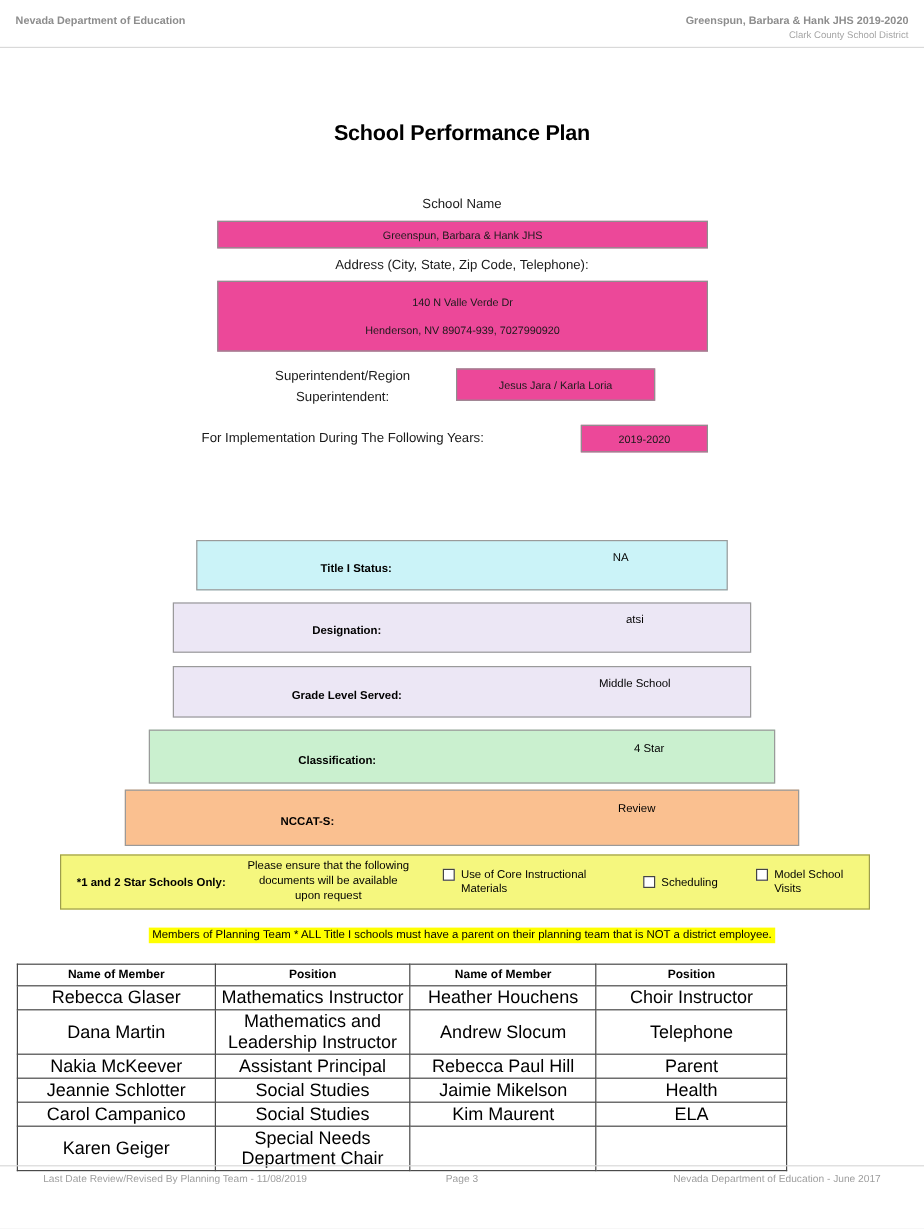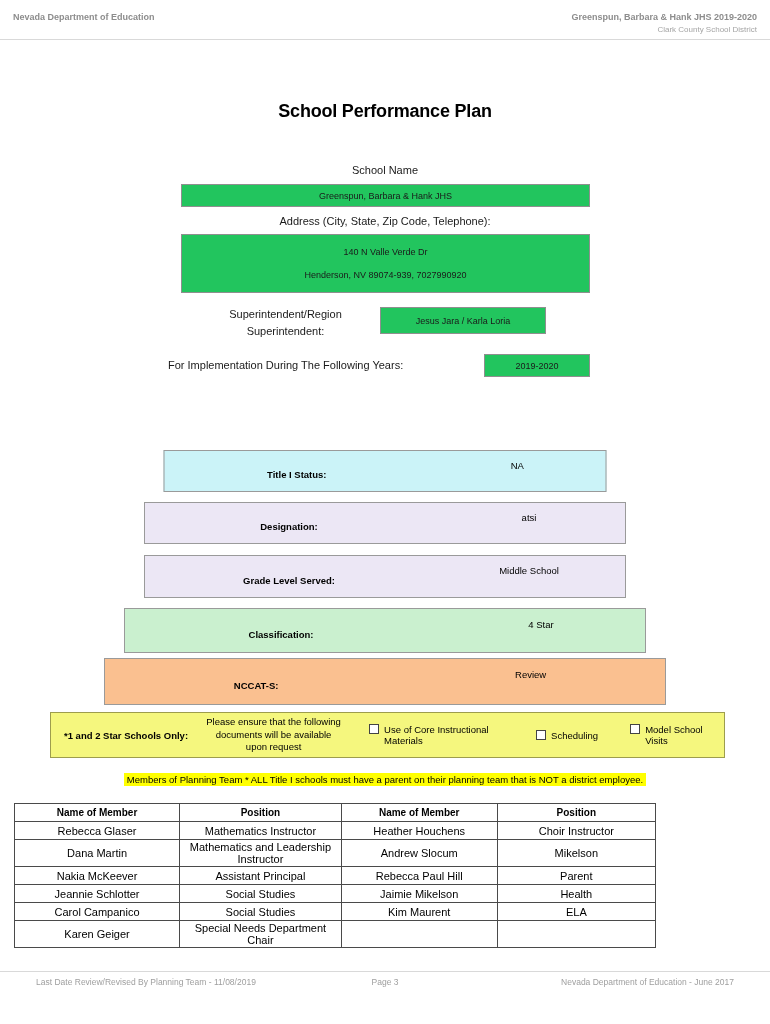--- a/index.html
+++ b/index.html
@@ -21,21 +21,21 @@
   .rule-bottom { top:971px; }
   .ftr { position:absolute; top:977px; left:36px; right:36px;
          font-size:8.5px; color:#9e9e9e; display:flex; justify-content:space-between; }
   .ftr-center { position:absolute; left:0; right:0; text-align:center; }
   
   .title { position:absolute; top:101px; left:0; right:0; text-align:center;
            font-size:18px; font-weight:bold; letter-spacing:-0.2px; }
   
   .lbl { position:absolute; font-size:11px; color:#1a1a1a; }
   .lbl-center { left:0; right:0; text-align:center; }
-  .fbox { position:absolute; border:1px solid #8f8f8f; background:#22c55e;
+  .fbox { position:absolute; border:1px solid #8f8f8f; background:#ec4899;
           display:flex; align-items:center; justify-content:center;
           font-size:9px; color:#1a1a1a; }
   .fbox-school { top:184px; left:181px; width:409px; height:23px; }
   .fbox-address { top:234px; left:181px; width:409px; height:59px;
                   flex-direction:column; justify-content:space-evenly; }
   .lbl-school { top:164px; }
   .lbl-address { top:215px; }
   .lbl-supt { top:306px; left:198px; width:175px; text-align:center; line-height:1.55; }
   .fbox-supt { top:307px; left:380px; width:166px; height:27px; }
   .lbl-impl { top:359px; left:168px; }
@@ -62,21 +62,21 @@
   .chk-3 { margin-left:32px; }
   .cbox { width:10px; height:10px; border:1px solid #444; background:#fff;
           display:inline-block; margin-right:5px; flex:none; }
   
   .plan-note-wrap { position:absolute; top:769px; left:0; right:0; text-align:center; }
   .plan-note { background:#ffff00; font-size:9.5px; padding:1px 3px; }
   
   table.members { position:absolute; top:803px; left:14px; width:642px;
                   border-collapse:collapse; }
   table.members th, table.members td {
-    border:1px solid #4a4a4a; text-align:center; font-size:11px;
+    border:1px solid #4a4a4a; text-align:center; font-size:15px;
     height:18px; padding:1px 4px; font-weight:normal; }
   table.members th { font-weight:bold; font-size:10px; }
 </style>
 </head>
 <body>
 
 <div class="page">
 
   <div class="hdr">
     <div class="hdr-left">Nevada Department of Education</div>
@@ -172,21 +172,21 @@
       <tr>
         <td>Rebecca Glaser</td>
         <td>Mathematics Instructor</td>
         <td>Heather Houchens</td>
         <td>Choir Instructor</td>
       </tr>
       <tr>
         <td>Dana Martin</td>
         <td>Mathematics and Leadership Instructor</td>
         <td>Andrew Slocum</td>
-        <td>Mikelson</td>
+        <td>Telephone</td>
       </tr>
       <tr>
         <td>Nakia McKeever</td>
         <td>Assistant Principal</td>
         <td>Rebecca Paul Hill</td>
         <td>Parent</td>
       </tr>
       <tr>
         <td>Jeannie Schlotter</td>
         <td>Social Studies</td>

